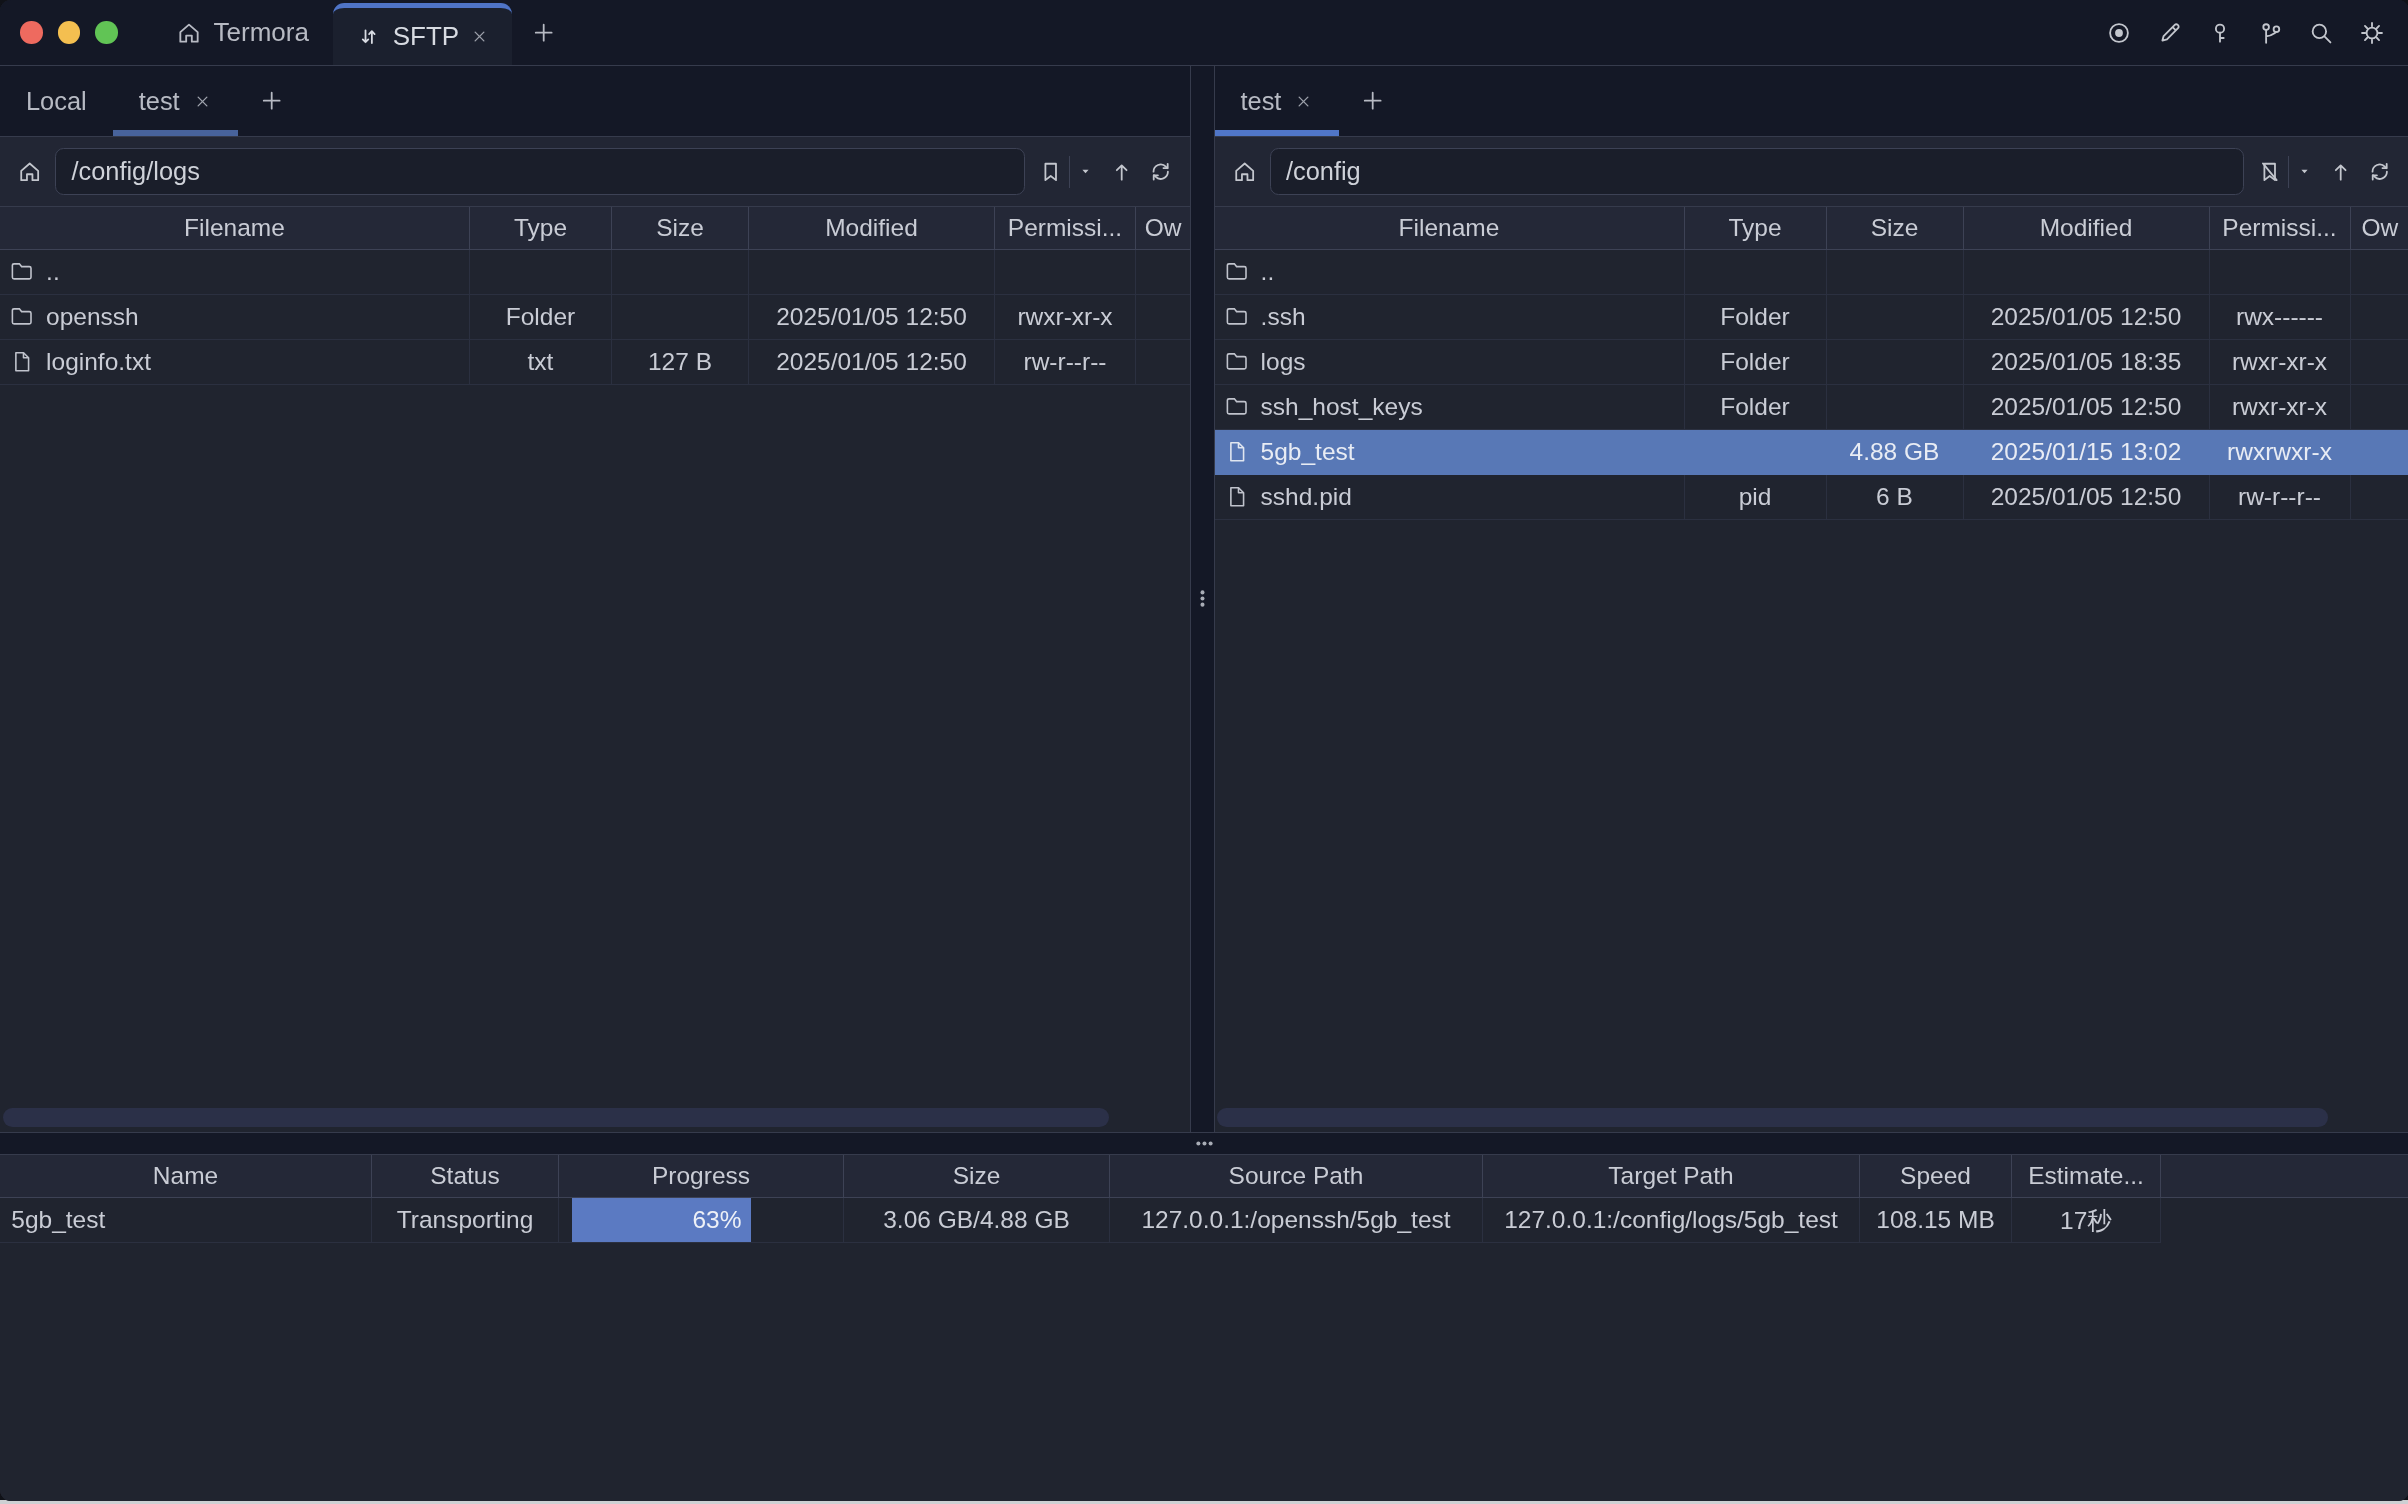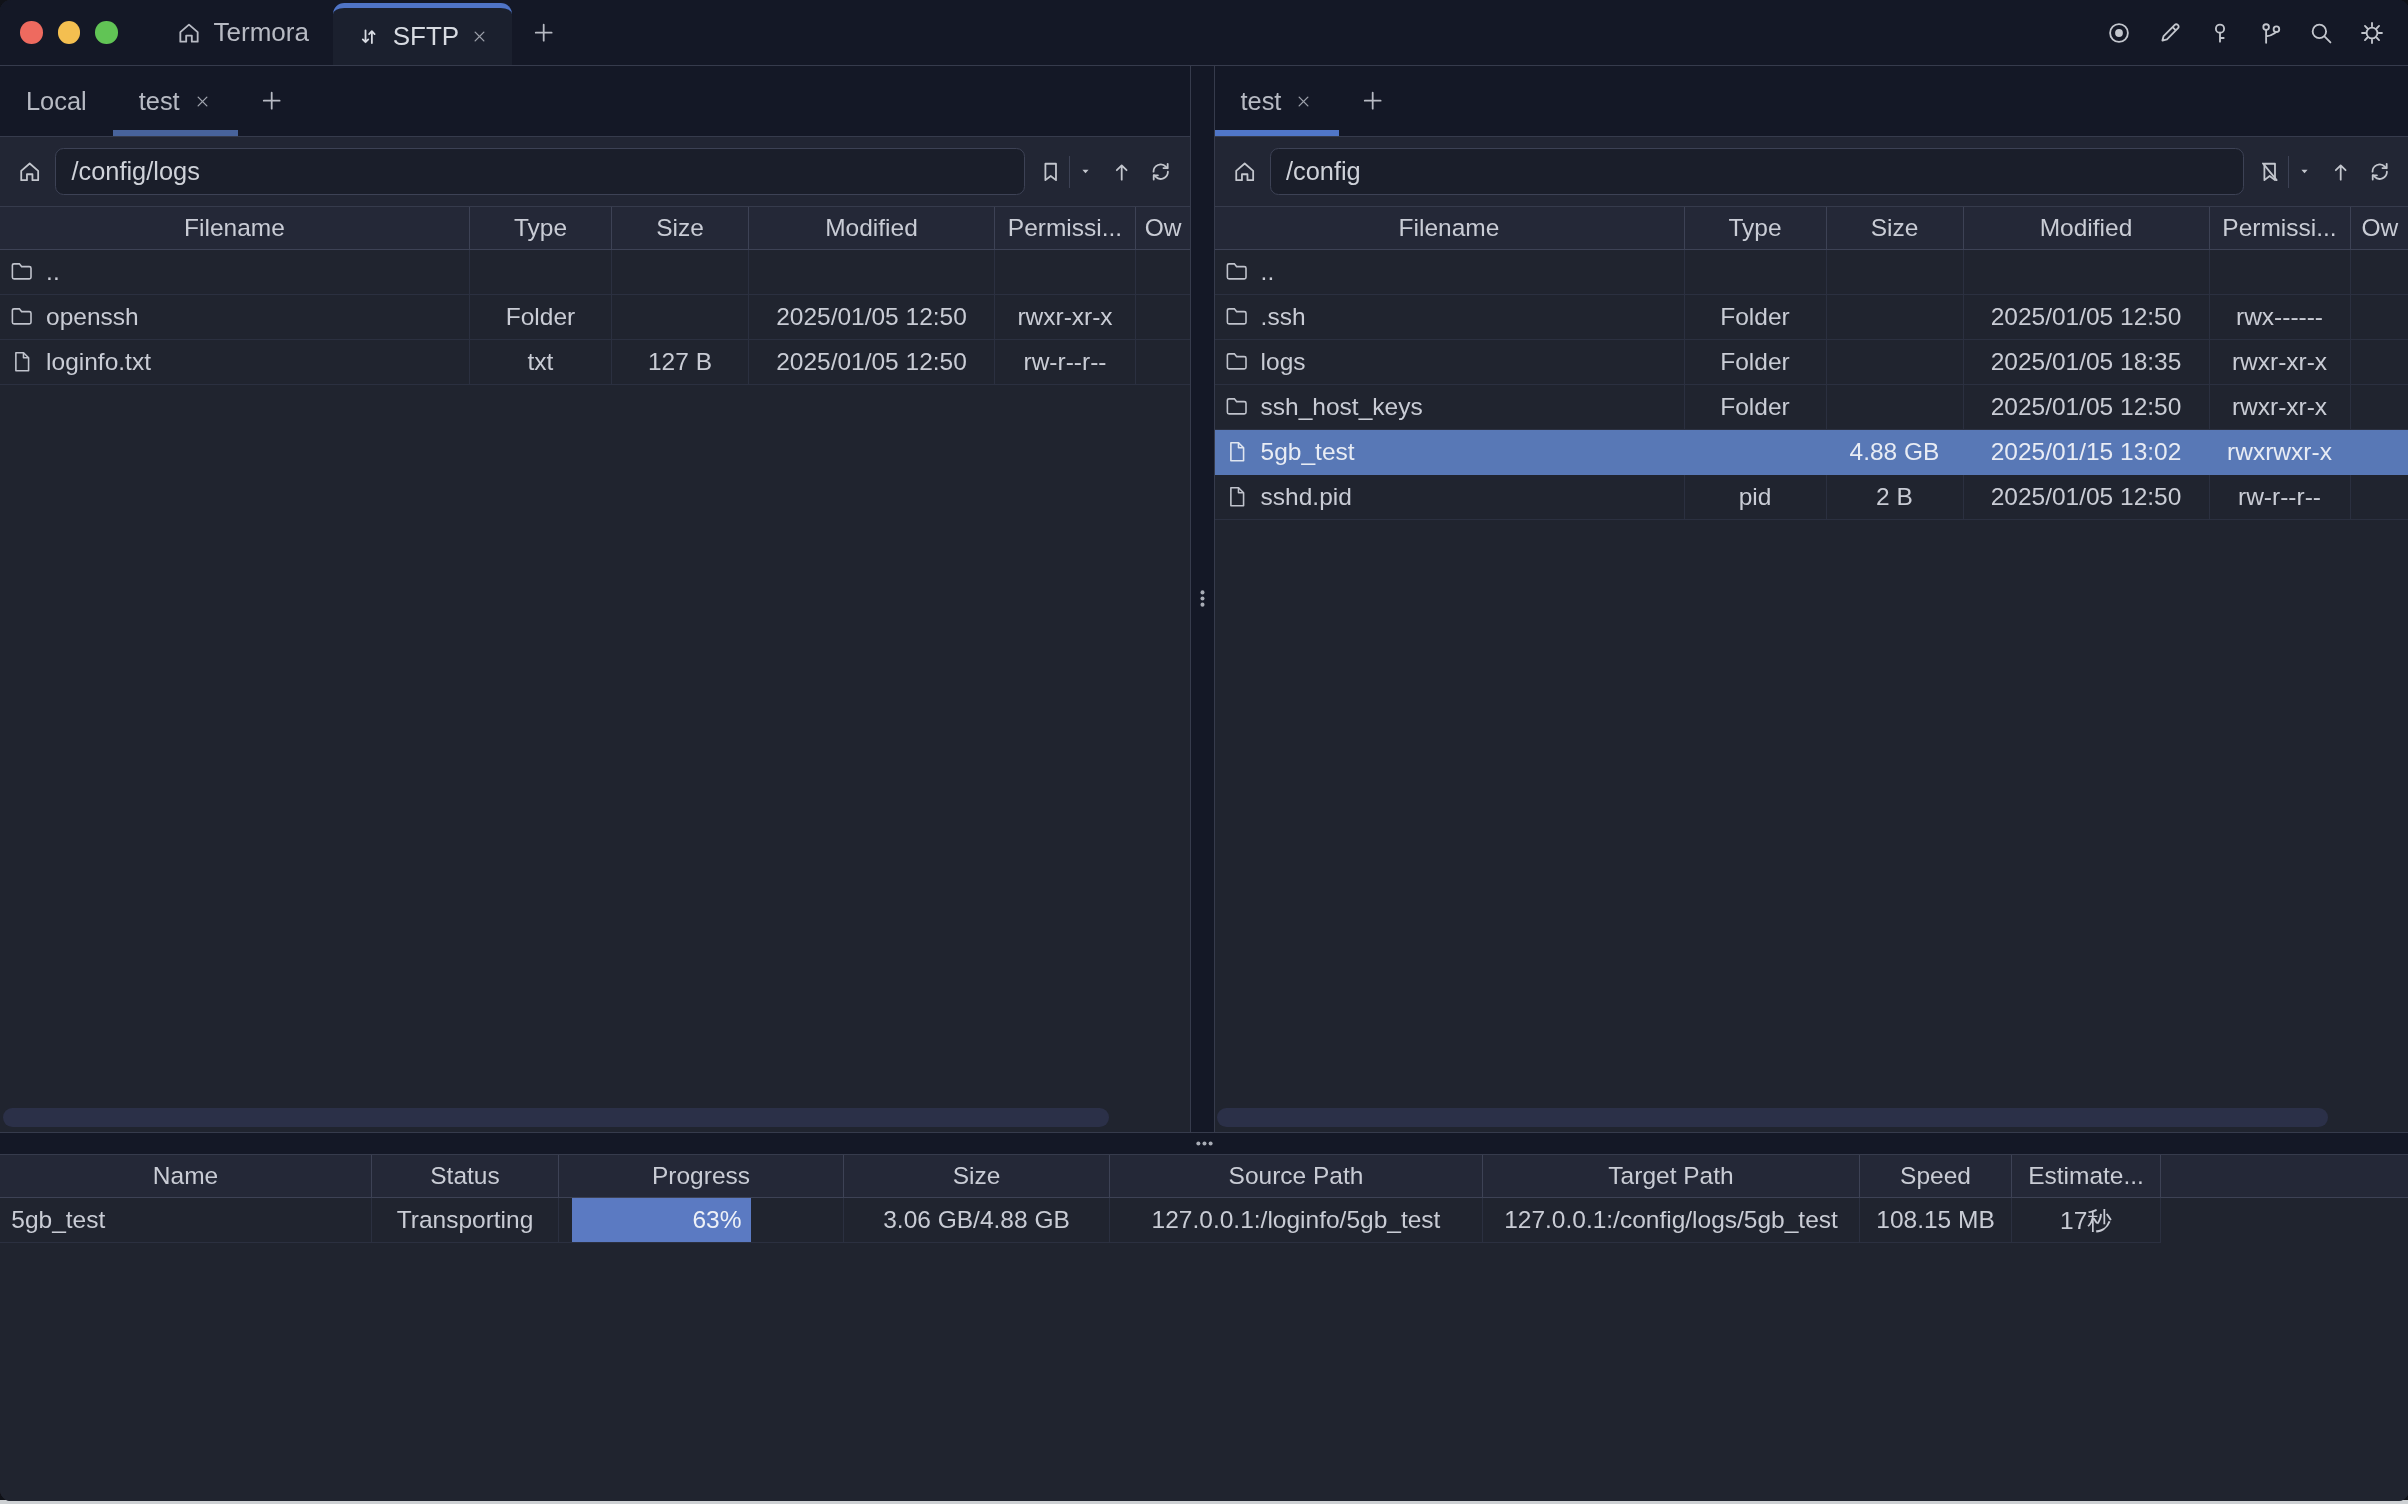--- a/index.html
+++ b/index.html
@@ -514,21 +514,21 @@
               <div class="c c5"></div>
             </div>
             <div class="frow">
               <div class="c c0 name">
                   <svg class="ic ic-27 file-ic" viewBox="0 0 27 27" width="25.4" height="25.4">
                     <use href="#i-file"></use>
                   </svg>
                   <span>sshd.pid</span>
                 </div>
               <div class="c c1">pid</div>
-              <div class="c c2">2 B</div>
+              <div class="c c2">6 B</div>
               <div class="c c3">2025/01/05 12:50</div>
               <div class="c c4">rw-r--r--</div>
               <div class="c c5"></div>
             </div>
             <div class="hscroll">
               <div class="hthumb"></div>
             </div>
           </div>
         </div>
       </section>
@@ -554,21 +554,21 @@
       </div>
       <div class="trow">
         <div class="t t0 name">5gb_test</div>
         <div class="t t1">Transporting</div>
         <div class="t t2 progress-cell">
           <div class="progress-fill" style="width: 63%;">
             <span>63%</span>
           </div>
         </div>
         <div class="t t3">3.06 GB/4.88 GB</div>
-        <div class="t t4">127.0.0.1:/loginfo/5gb_test</div>
+        <div class="t t4">127.0.0.1:/openssh/5gb_test</div>
         <div class="t t5">127.0.0.1:/config/logs/5gb_test</div>
         <div class="t t6">108.15 MB</div>
         <div class="t t7">17秒</div>
         <div class="t t8"></div>
       </div>
     </div>
 
   </div>
 </div>
 

